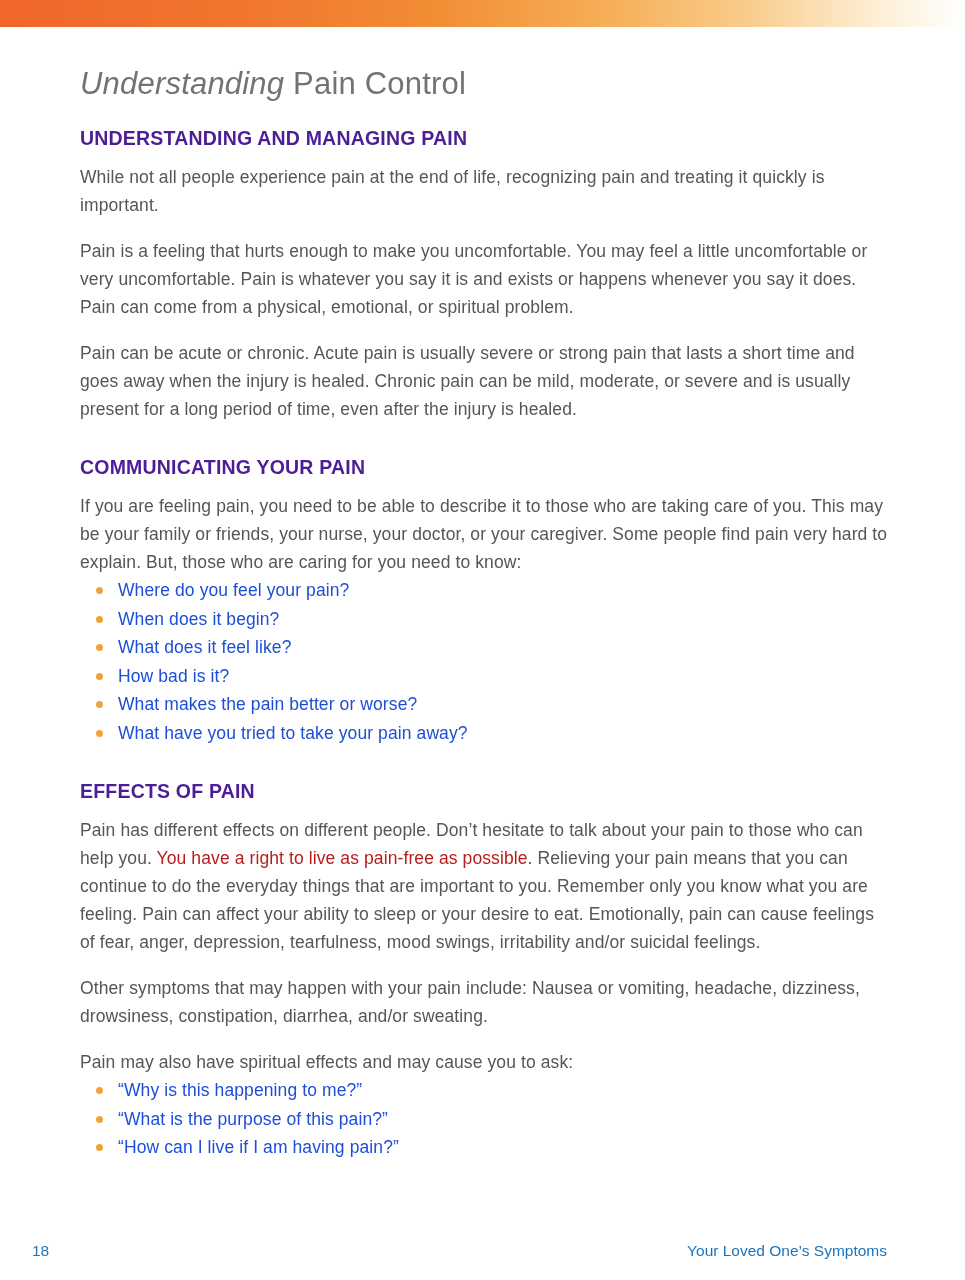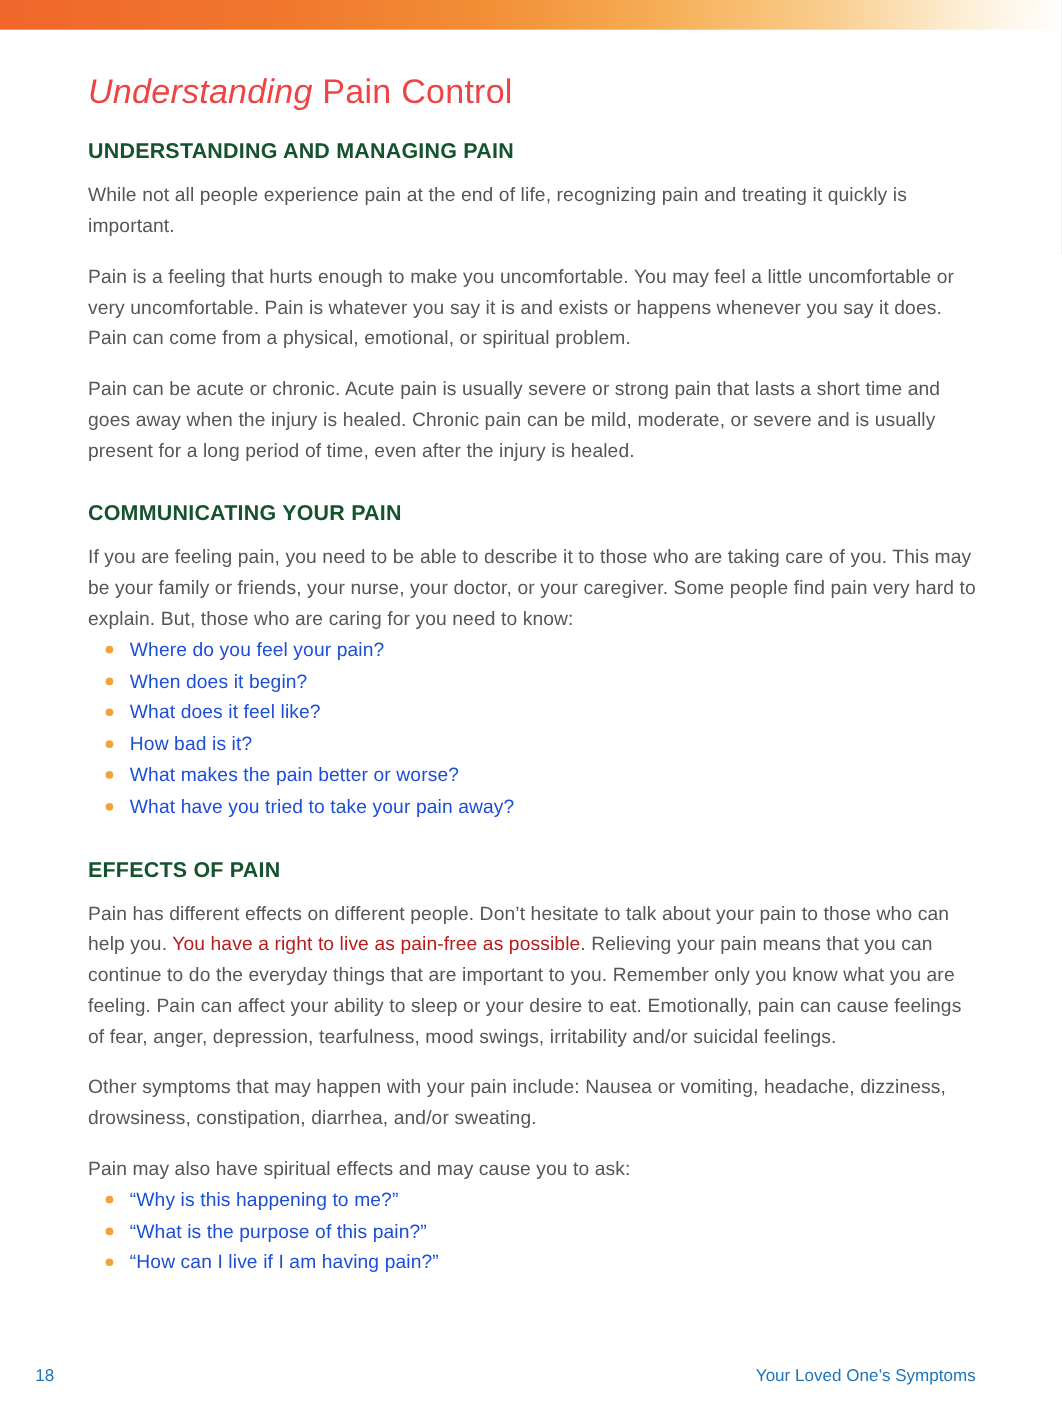--- a/index.html
+++ b/index.html
@@ -24,31 +24,31 @@
   .content {
     position: absolute;
     left: 80px;
     top: 27px;
     width: 808px;
   }
   h1.doc-title {
     margin-top: 39px;
     font-size: 31px;
     font-weight: 400;
-    color: #ef4444;
+    color: #737373;
     letter-spacing: 0.2px;
     line-height: 36px;
   }
   h1.doc-title .title-italic { font-style: italic; }
   h2.section-heading {
     margin-top: 32px;
     margin-bottom: 13px;
     font-size: 19.5px;
     font-weight: 700;
-    color: #14532d;
+    color: #4c1d95;
     letter-spacing: 0.2px;
     line-height: 24px;
   }
   h2.first-heading { margin-top: 24px; }
   p.body-para {
     margin-bottom: 18px;
     font-size: 17.5px;
     line-height: 28px;
     color: #55565a;
     letter-spacing: 0.1px;

